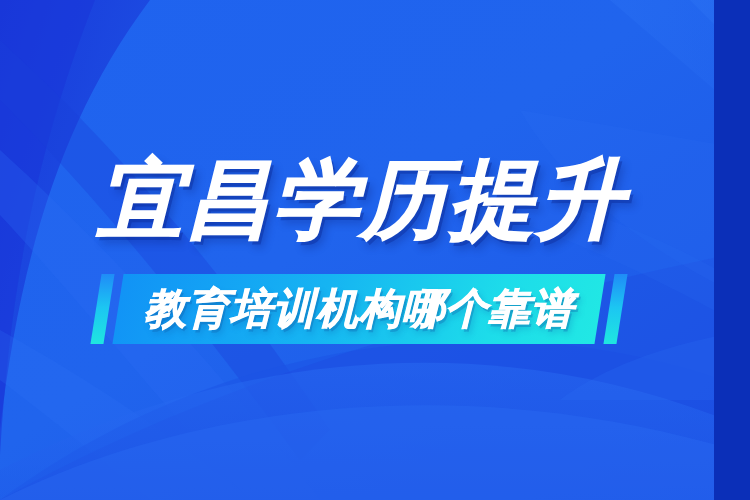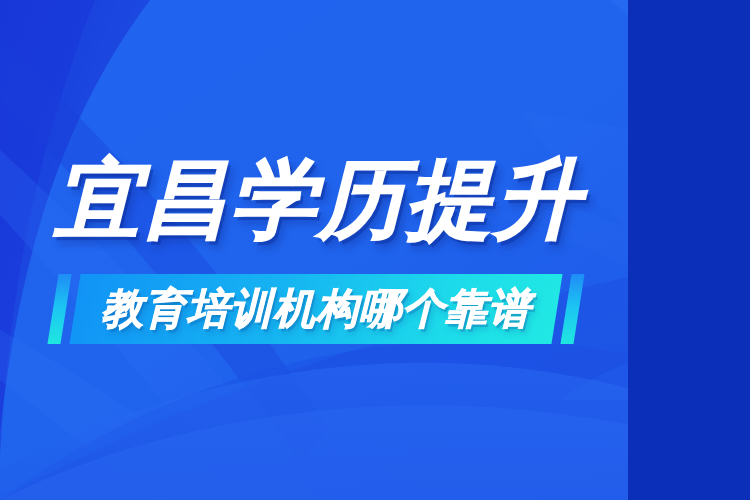--- a/index.html
+++ b/index.html
@@ -2,21 +2,21 @@
 <html><head>
 <meta charset="utf-8">
 <style>
   html, body {
     margin: 0;
     padding: 0;
     background: #0b2fb8;
   }
   #banner-root {
     position: relative;
-    width: 628px;
+    width: 714px;
     height: 500px;
     overflow: hidden;
     font-family: "Liberation Sans", "DejaVu Sans", sans-serif;
     background: #2063ec;
   }
 
   
   .bg-layer {
     position: absolute;
     inset: 0;

